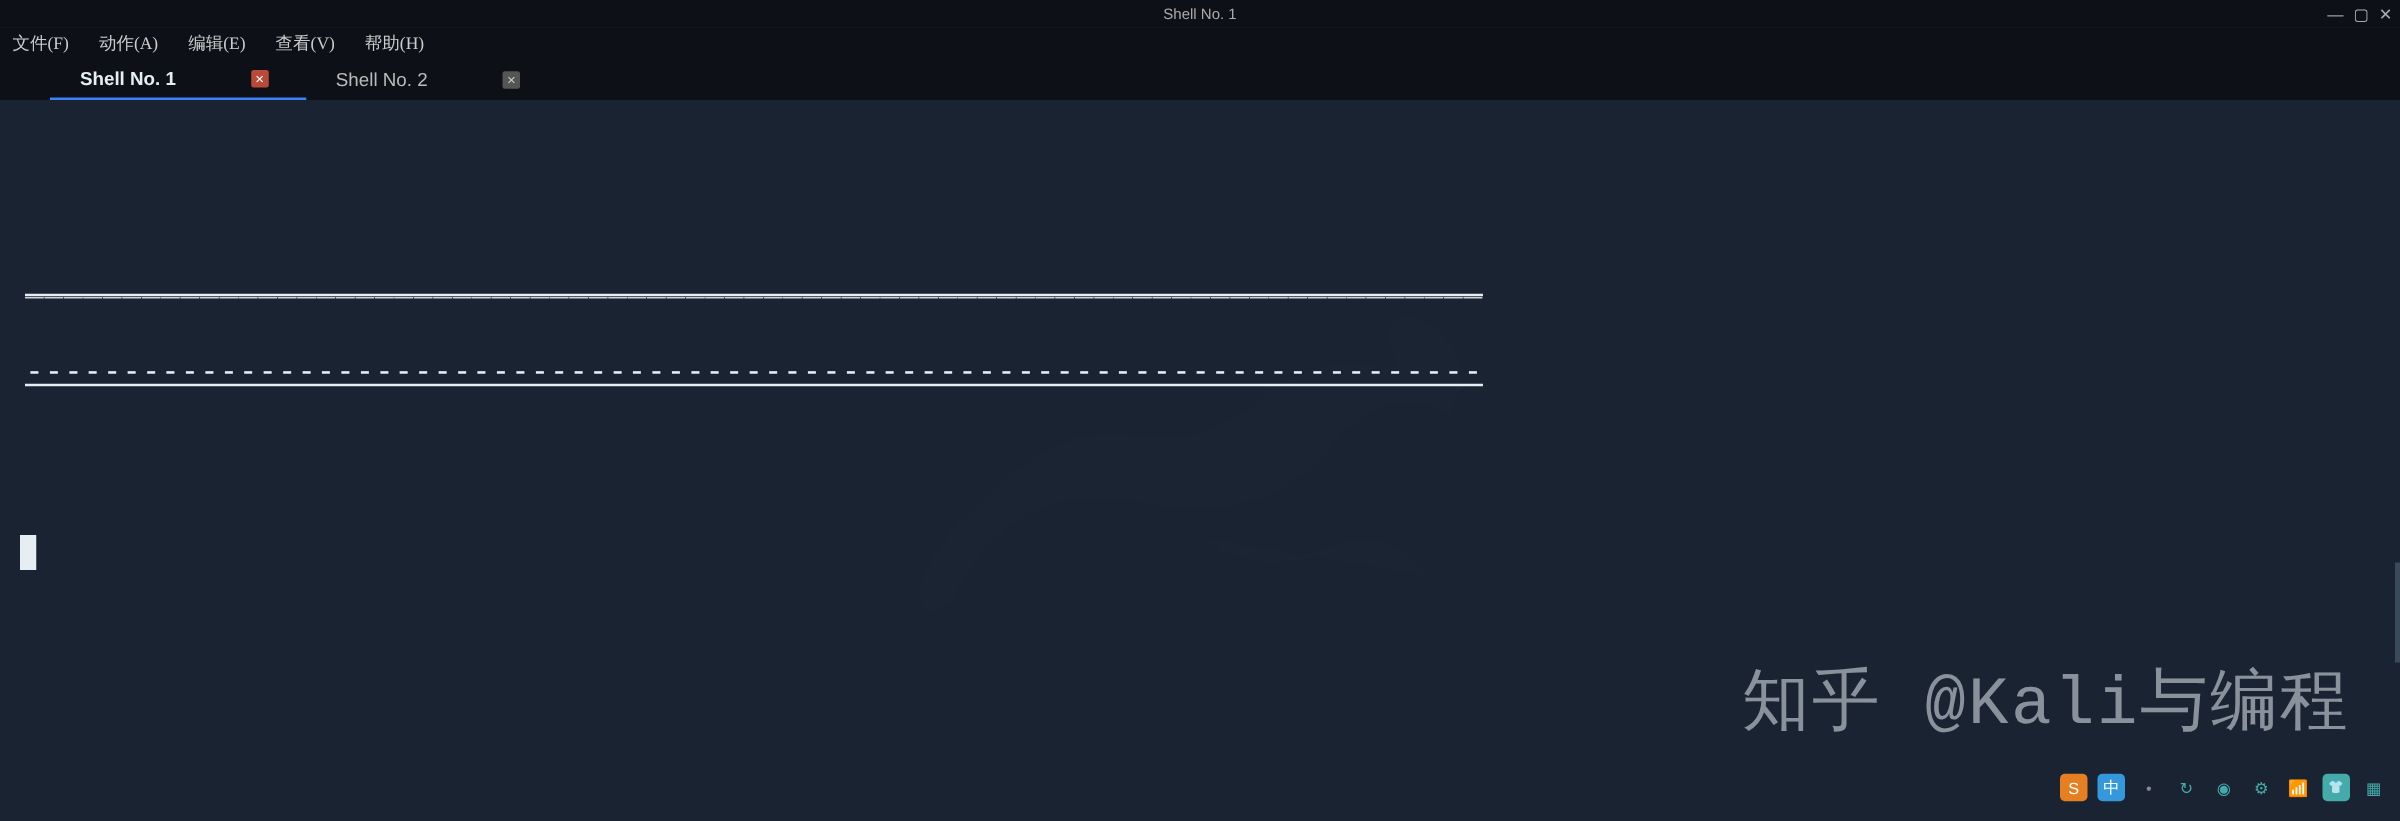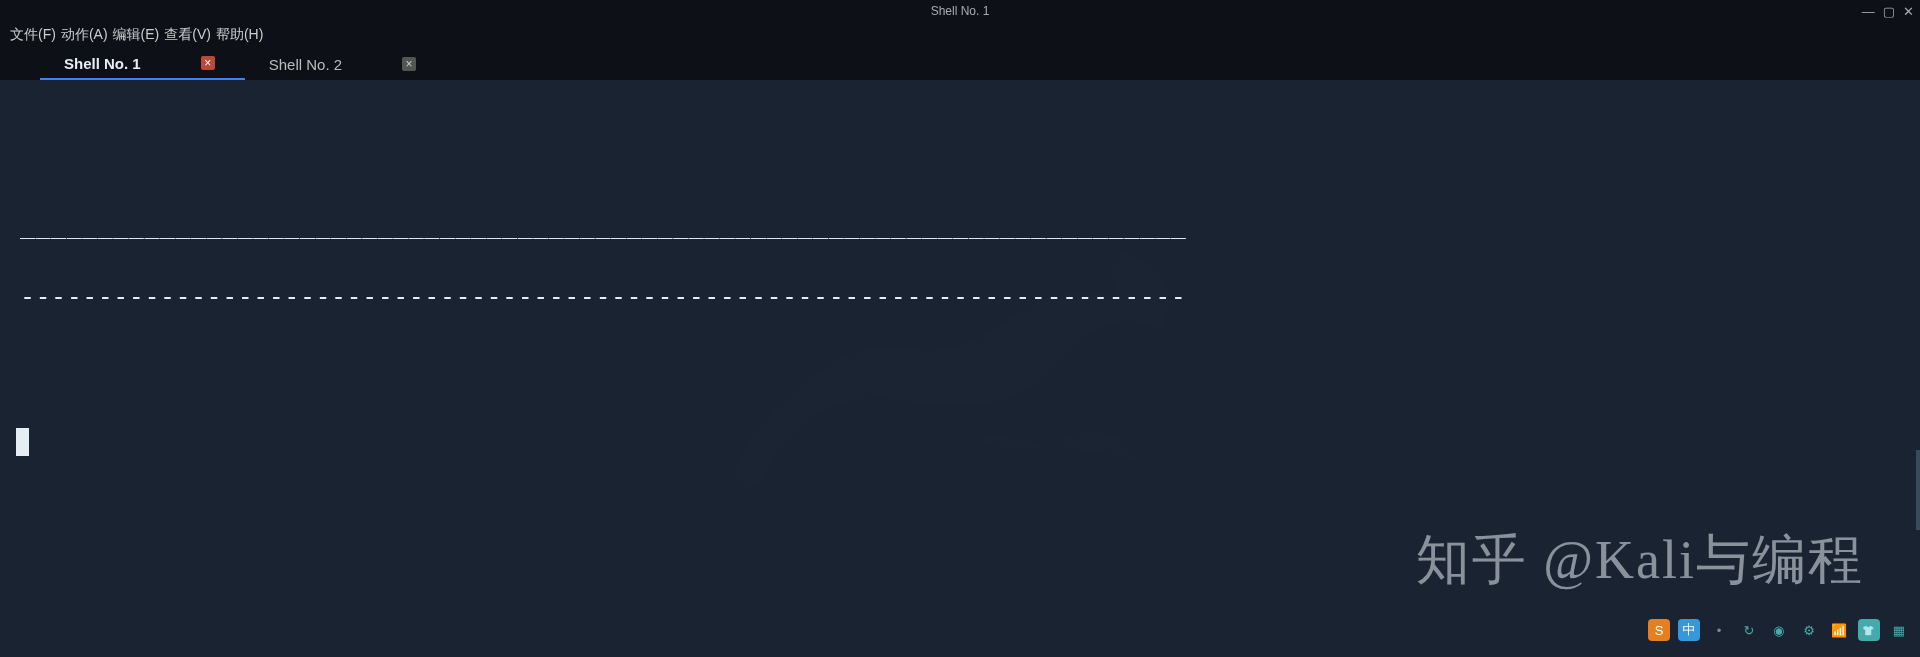--- a/index.html
+++ b/index.html
@@ -31,23 +31,23 @@
   font-size: 13px;
   color: #aaa;
 }
 .titlebar .win-controls span { cursor: pointer; }
 .menubar {
   height: 26px;
   background: #0d1117;
   display: flex;
   align-items: center;
   padding: 0 10px;
-  gap: 5px;
+  gap: 24px;
   font-size: 14px;
-  font-family: Liberation Sans, sans-serif;
+  font-family: Liberation Serif, serif;
   color: #ccc;
 }
 .menubar span { cursor: pointer; }
 .tabbar {
   height: 32px;
   background: #0d1117;
   display: flex;
   align-items: flex-end;
   padding-left: 40px;
 }
@@ -94,42 +94,43 @@
   letter-spacing: 0.5px;
   line-height: 1.45;
   color: #e6edf3;
   white-space: pre;
   position: relative;
 }
 .hr-line {
   color: #e6edf3;
   overflow: hidden;
   white-space: nowrap;
+  text-decoration: underline;
 }
 .cursor-block {
   display: inline-block;
   width: 13px;
   height: 28px;
   background: #e6edf3;
   vertical-align: text-bottom;
   margin-left: -4px;
 }
 .dragon-bg {
   position: absolute;
   left: 50%;
   top: 180px;
   transform: translateX(-50%);
   opacity: 0.05;
   pointer-events: none;
 }
 .watermark {
   position: absolute;
-  right: 56px;
+  right: 40px;
   bottom: 60px;
-  font-family: Liberation Serif, serif;
+  font-family: Liberation Mono, monospace;
   font-size: 54px;
   color: rgba(230,237,243,0.55);
   letter-spacing: 2px;
   pointer-events: none;
 }
 .tray {
   position: absolute;
   right: 10px;
   bottom: 16px;
   display: flex;

